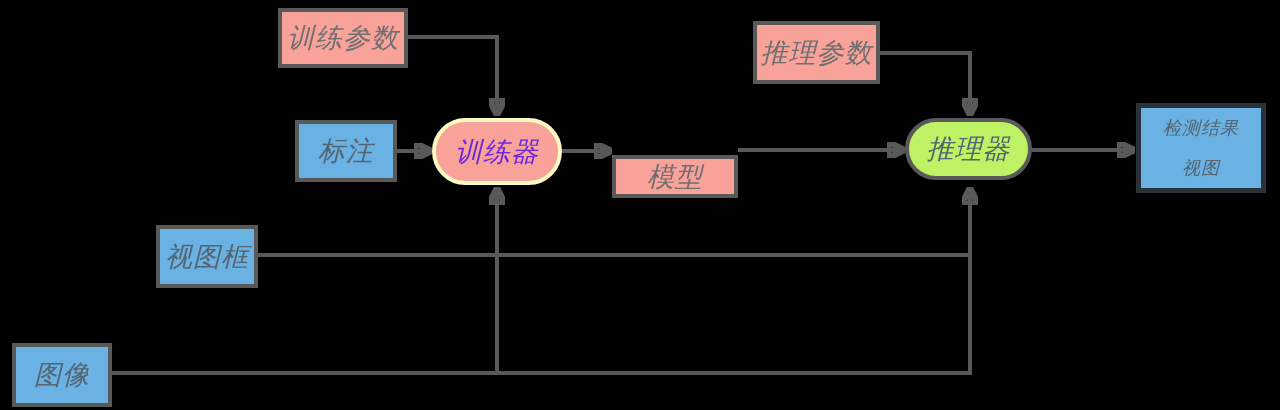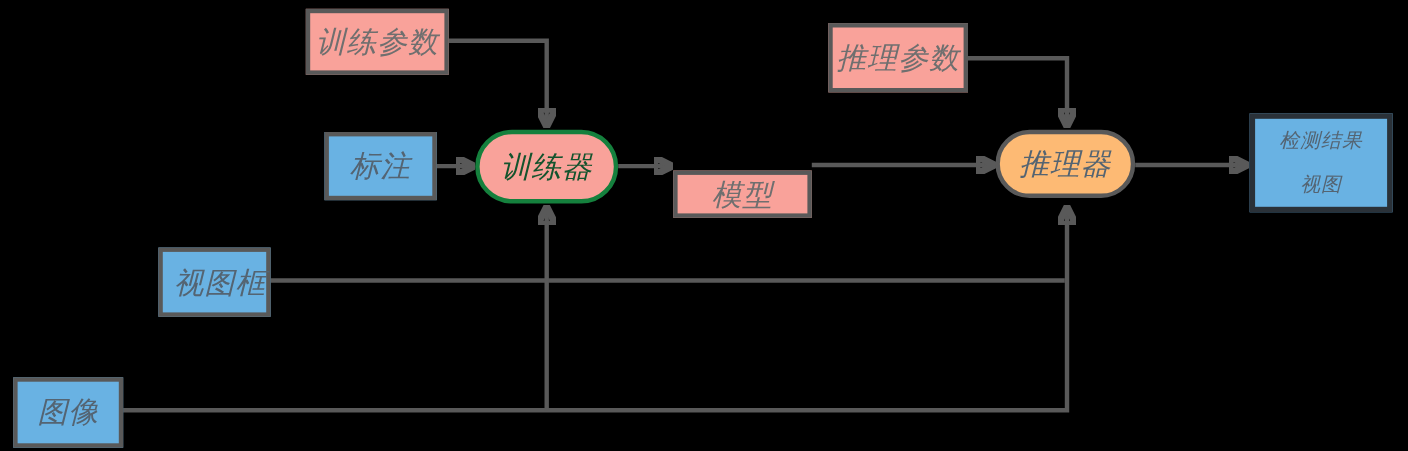--- a/index.html
+++ b/index.html
@@ -41,45 +41,45 @@
     border: 4px solid #595959;
     color: #6F6F6F;
   }
   .node.blue {
     background: #69B2E3;
     border: 4px solid #595959;
     color: #546472;
   }
   .node.stadium-pink {
     background: #F9A29A;
-    border: 4px solid #15803d;
+    border: 4px solid #fef9c3;
     border-radius: 34px;
-    color: #14532d;
+    color: #6d28d9;
   }
   .node.stadium-blue {
-    background: #fdba74;
+    background: #bef264;
     border: 4px solid #595959;
     border-radius: 31px;
     color: #546472;
   }
   .node.dark-border {
     border: 5px solid #2A3138;
     flex-direction: column;
     line-height: 40px;
     font-size: 18px;
   }
   
   #n-training-params { left: 278px; top: 8px;   width: 130px; height: 60px; }
   #n-annotation      { left: 295px; top: 120px; width: 102px; height: 62px; }
   #n-trainer         { left: 432px; top: 118px; width: 130px; height: 67px; }
   #n-model           { left: 612px; top: 121px; width: 126px; height: 43px; margin-top: 34px; }
   #n-inference-params{ left: 753px; top: 21px;  width: 127px; height: 63px; }
   #n-inferencer      { left: 905px; top: 118px; width: 127px; height: 62px; }
   #n-result-view     { left: 1136px; top: 103px; width: 130px; height: 90px; }
-  #n-view-frame      { left: 144px; top: 225px; width: 102px; height: 63px; justify-content: flex-end; }
+  #n-view-frame      { left: 156px; top: 225px; width: 102px; height: 63px; }
   #n-image           { left: 12px;  top: 343px; width: 100px; height: 64px; }
 </style>
 </head>
 <body>
 
 <div class="canvas">
 
   <svg class="edges" viewBox="0 0 1280 410" xmlns="http://www.w3.org/2000/svg">
     <defs>
       <marker id="arrow" viewBox="0 0 10 10" refX="8" refY="5" markerWidth="4.5" markerHeight="4" orient="auto-start-reverse" markerUnits="strokeWidth">

